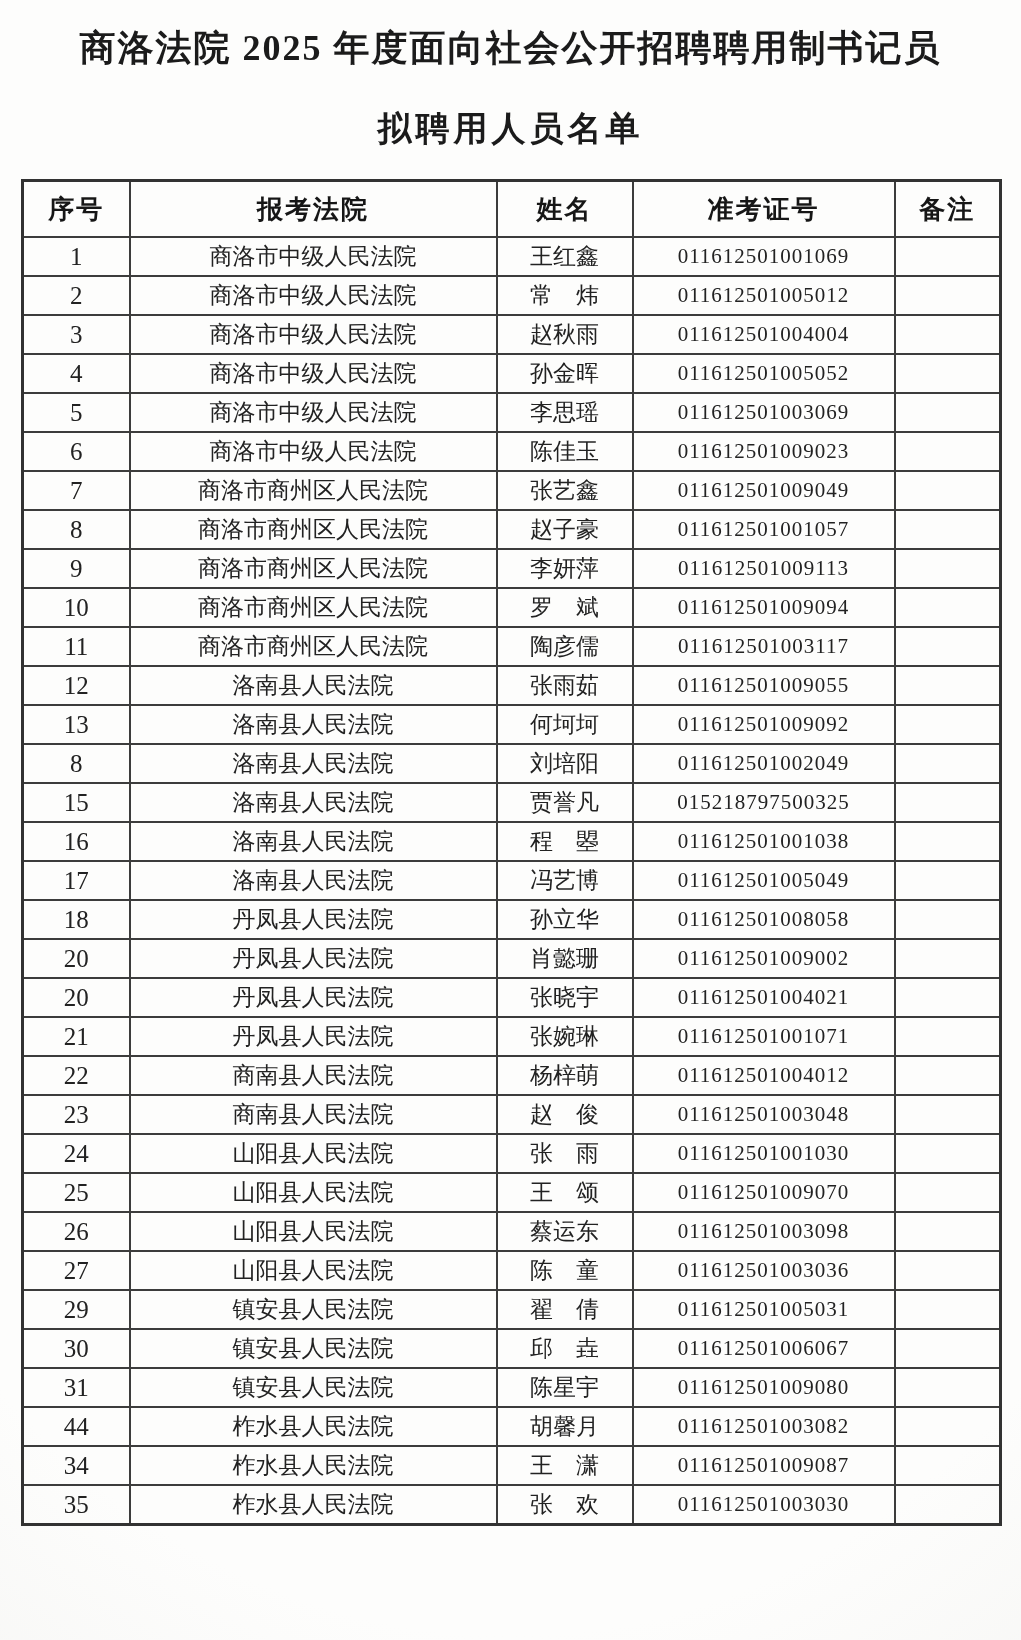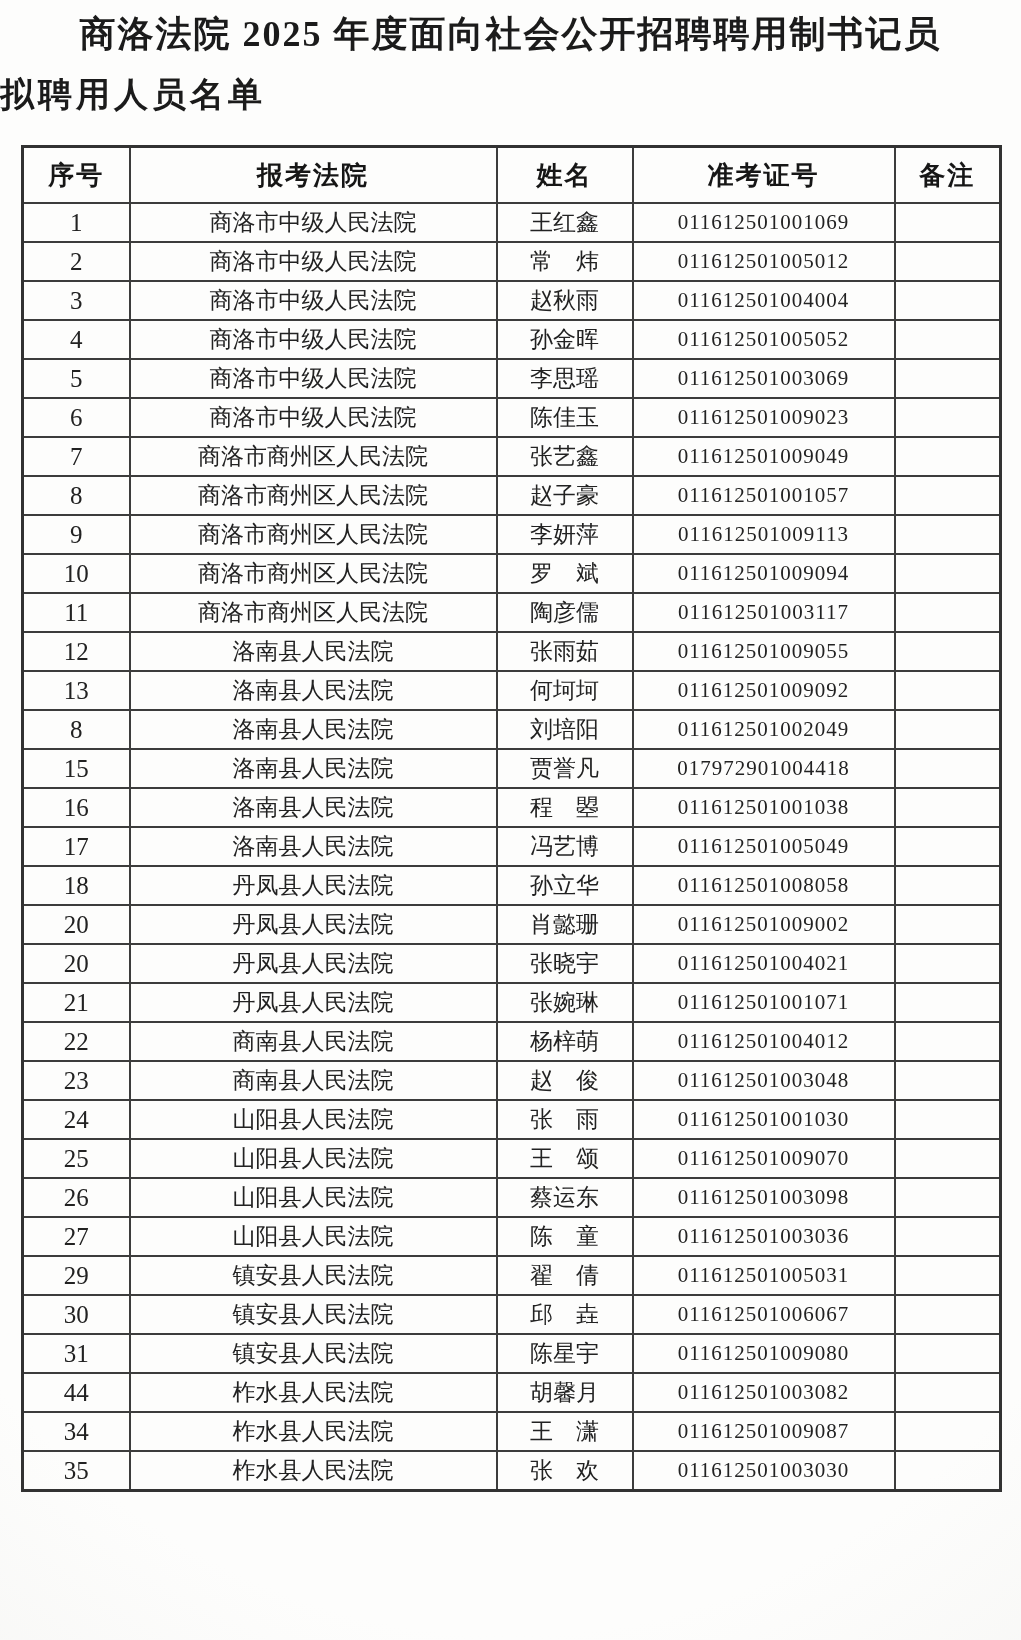--- a/index.html
+++ b/index.html
@@ -9,30 +9,30 @@
     overflow: hidden;
     background-color: #fafaf8;
     background-image: radial-gradient(135% 105% at 50% 42%, #fdfdfc 55%, #ecece9 100%);
     font-family: "Liberation Serif", "DejaVu Serif", serif;
     color: #1b1b1b;
     -webkit-font-smoothing: antialiased;
   }
   .page { width: 1021px; height: 1640px; position: relative; }
 
   .title-line1 {
-    padding-top: 10px;
+    padding-top: 24px;
     text-align: center;
     font-size: 36px;
     font-weight: 600;
     letter-spacing: 2px;
     white-space: nowrap;
   }
   .title-line2 {
-    margin-top: 13px;
-    text-align: left;
+    margin-top: 33px;
+    text-align: center;
     font-size: 34px;
     font-weight: 600;
     letter-spacing: 4px;
   }
 
   table.roster {
     border-collapse: collapse;
     table-layout: fixed;
     width: 978px;
     margin: 27px 0 13px 21px;
@@ -185,21 +185,21 @@
           <td>8</td>
           <td>洛南县人民法院</td>
           <td>刘培阳</td>
           <td>011612501002049</td>
           <td></td>
         </tr>
         <tr>
           <td>15</td>
           <td>洛南县人民法院</td>
           <td>贾誉凡</td>
-          <td>017972901004418</td>
+          <td>015218797500325</td>
           <td></td>
         </tr>
         <tr>
           <td>16</td>
           <td>洛南县人民法院</td>
           <td>程　曌</td>
           <td>011612501001038</td>
           <td></td>
         </tr>
         <tr>

